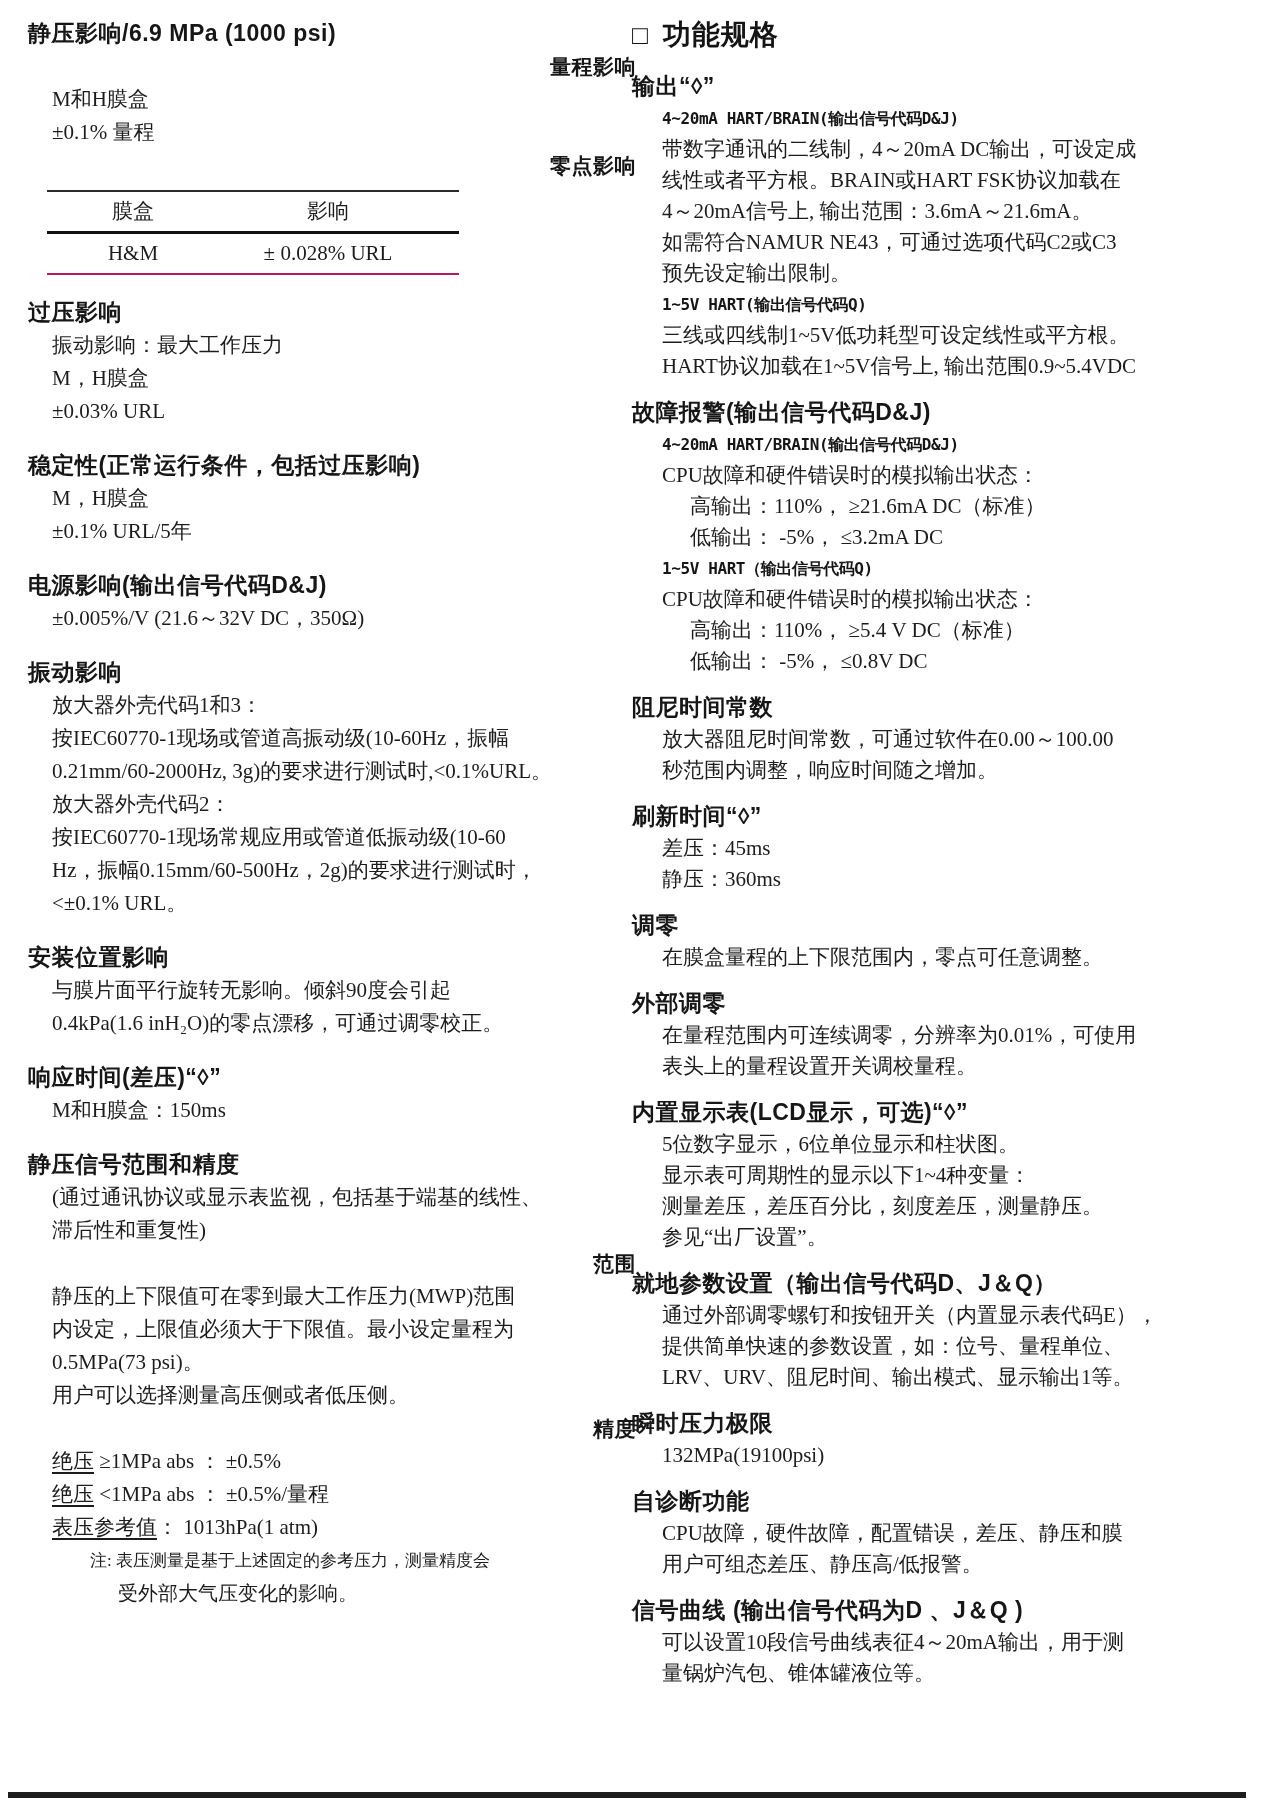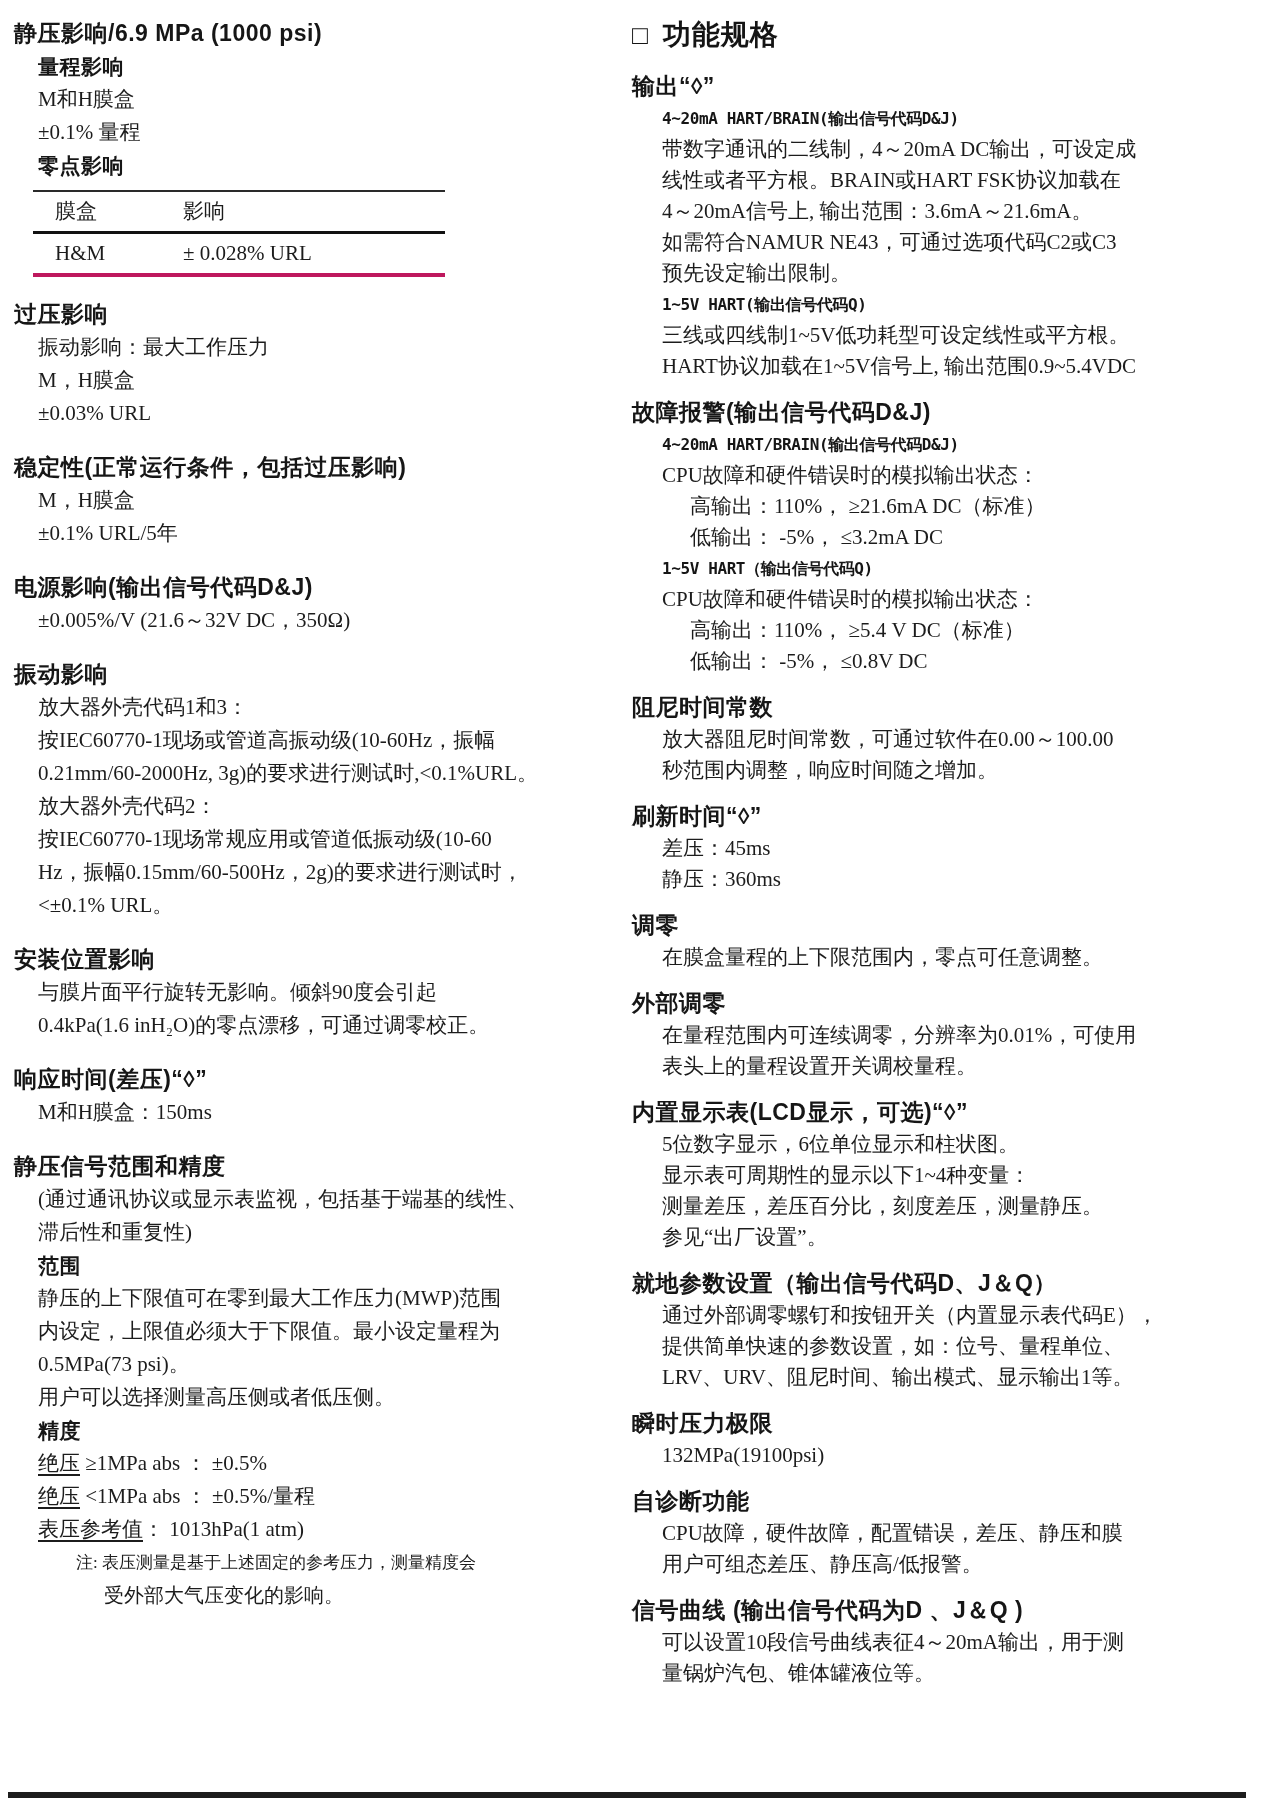--- a/index.html
+++ b/index.html
@@ -5,21 +5,21 @@
   html,body{margin:0;padding:0;background:#ffffff;}
   #page{
     position:relative;
     width:1281px;height:1807px;
     background:#ffffff;
     color:#1c1c1c;
     overflow:hidden;
     font-family:"Liberation Serif","DejaVu Serif",serif;
   }
   .col{position:absolute;top:10px;}
-  .col-left{left:14px;width:608px;}
+  .col-left{left:28px;width:608px;}
   .col-right{left:632px;width:646px;top:14px;}
 
   .sec{margin:0;}
   .col-left .sec{margin-top:20px;}
   .col-right .sec{margin-top:13px;}
   .col-left .sec:first-of-type{margin-top:6px;}
 
   .h2{
     font-family:"Liberation Sans","DejaVu Sans",sans-serif;
     font-weight:700;
@@ -45,40 +45,42 @@
     color:#1c1c1c;
   }
   .col-left .line{line-height:33px;}
   .col-right .line{line-height:31px;padding-left:30px;}
 
   .boldsub{
     font-family:"Liberation Sans","DejaVu Sans",sans-serif;
     font-weight:700;
     letter-spacing:0.5px;
     color:#161616;
+    text-align:right;
   }
   .mono{
     font-family:"DejaVu Sans Mono","Liberation Mono",monospace;
     font-weight:700;
     font-size:16px;
     letter-spacing:-0.4px;
     color:#161616;
   }
   .u{text-underline-offset:4px;}
   .ul{text-decoration:underline;text-underline-offset:4px;}
   .indent2{padding-left:52px;}
   .col-right .indent2{padding-left:58px;}
   .note1{font-size:17px;line-height:27px;padding-left:62px;}
   .note2{font-size:20px;line-height:27px;padding-left:90px;}
 
   .spec-table{
     margin:8px 0 6px 19px;
     width:412px;
     border-top:2px solid #2a2a2a;
-    border-bottom:4px solid #be185d;
+    border-bottom:2px solid #be185d;
+    text-align:center;
   }
   .spec-table .trow{display:flex;}
   .spec-table .thead{border-bottom:3px solid #111;}
   .spec-table .cell{font-size:21px;line-height:39px;}
   .spec-table .c1{width:150px;padding-left:22px;box-sizing:border-box;}
   .spec-table .c2{flex:1;}
 
   .footer-rule{
     position:absolute;
     left:8px;top:1792px;

